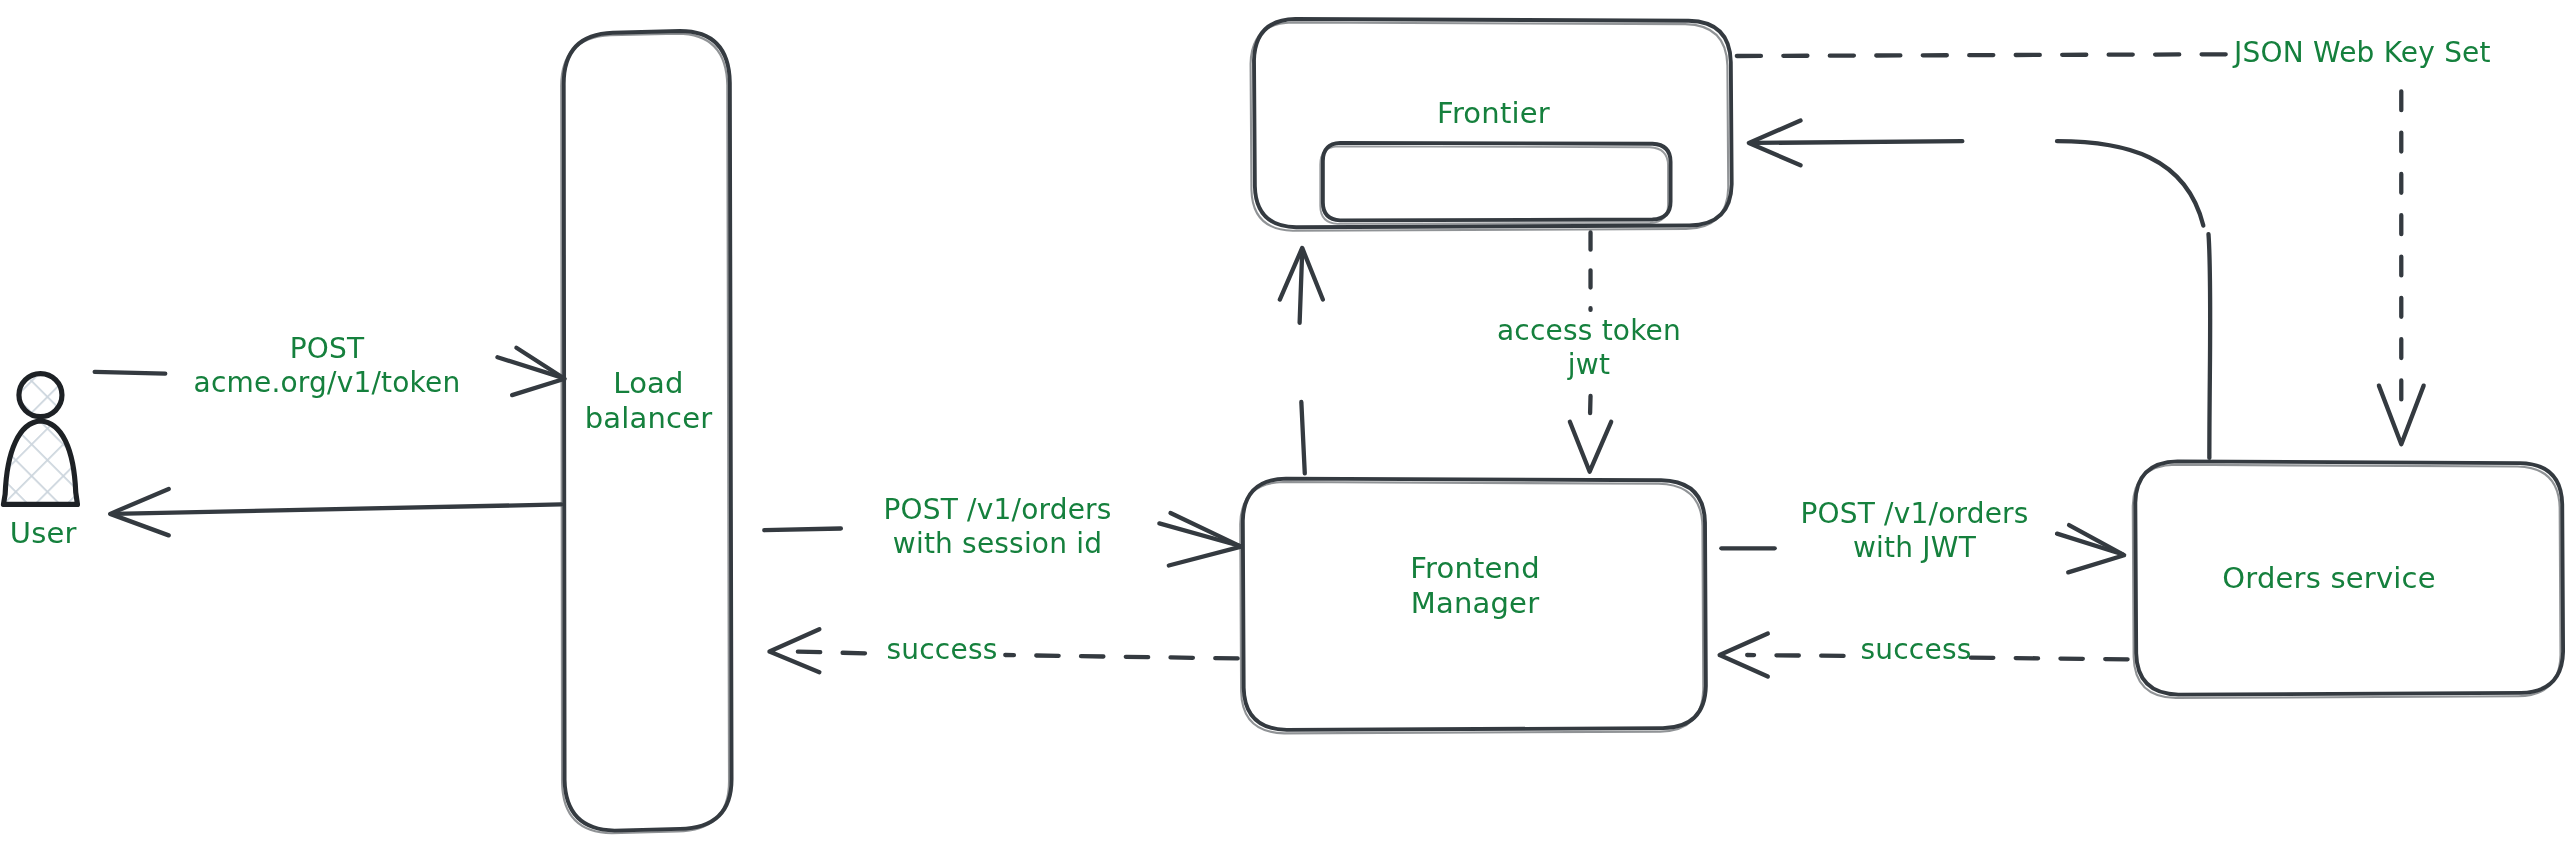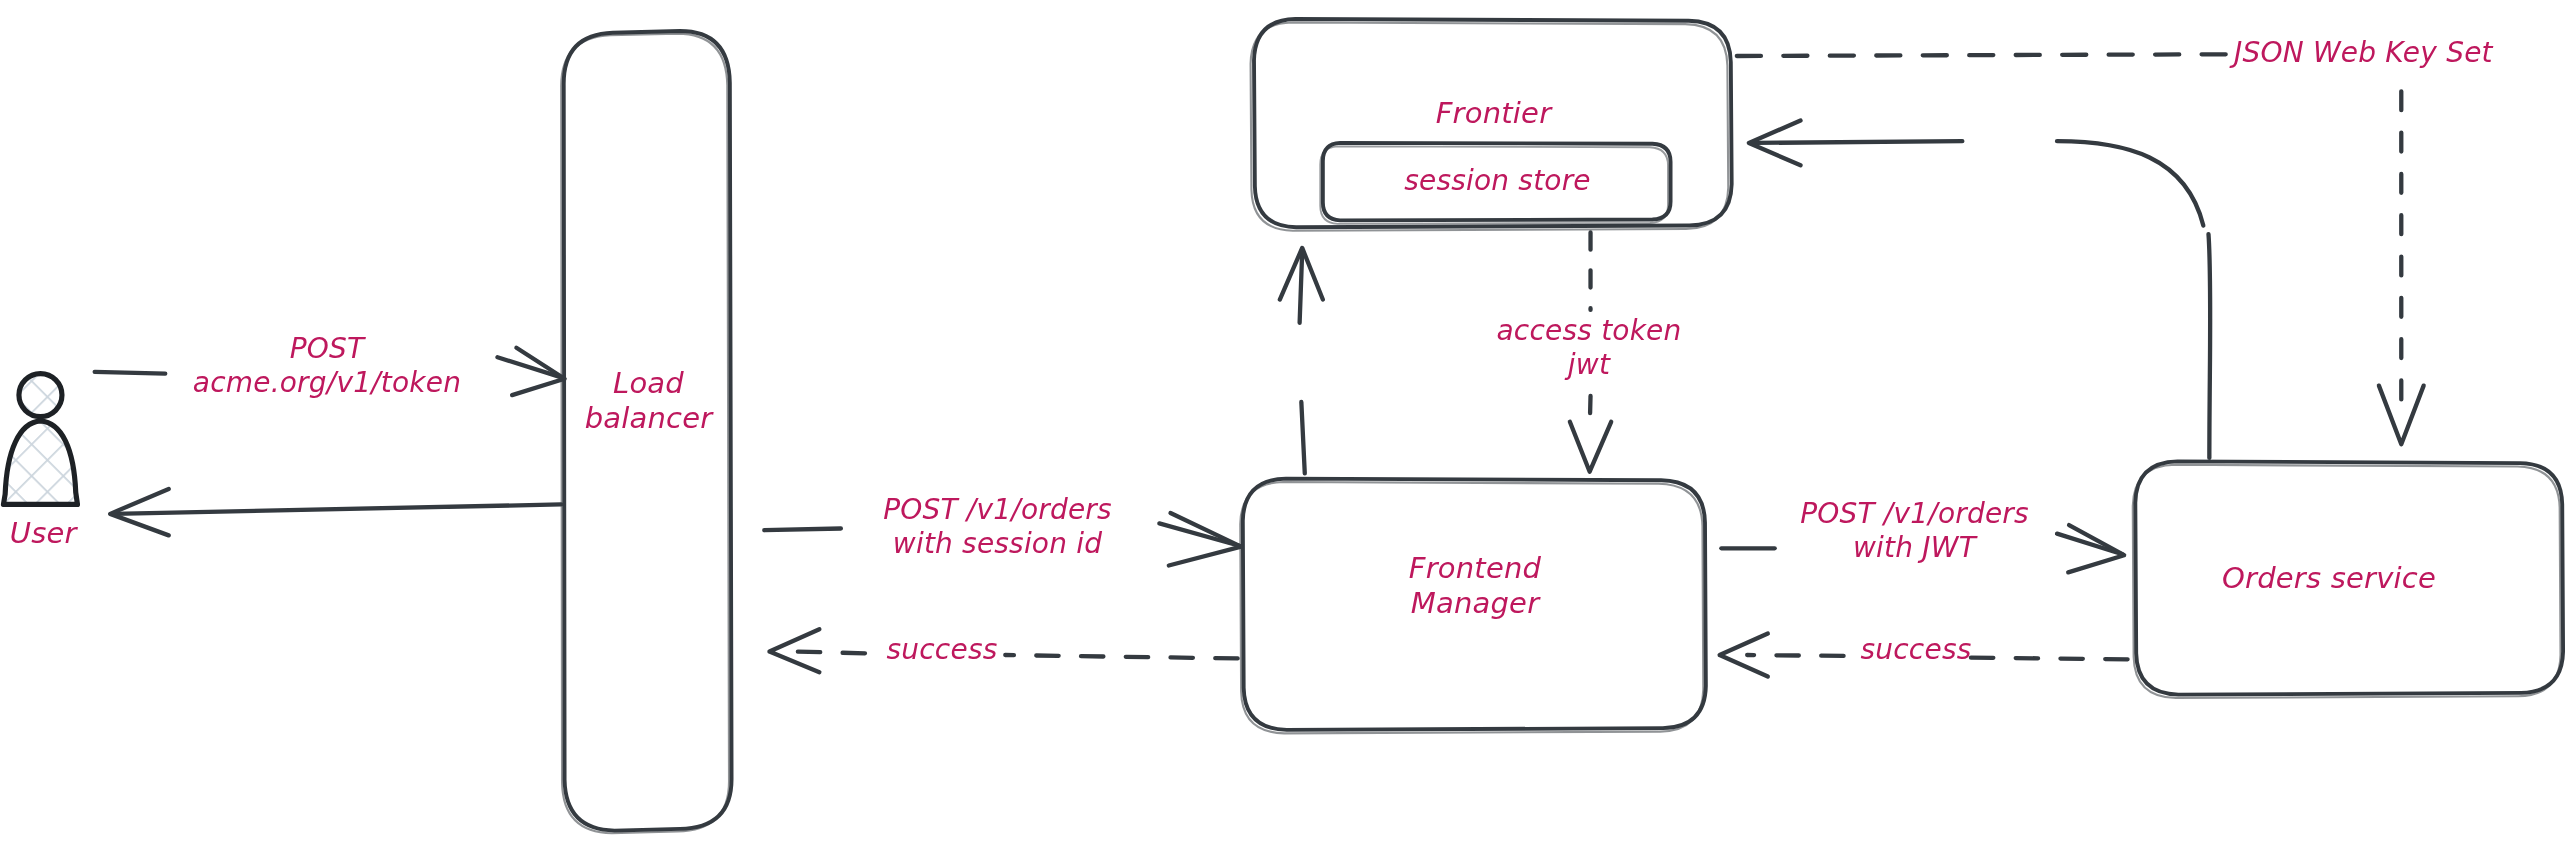--- a/index.html
+++ b/index.html
@@ -5,28 +5,27 @@
 <style>
   html,body{margin:0;padding:0;background:#ffffff;}
   body{
     font-family:"DejaVu Sans", sans-serif;
     width:2576px;height:847px;overflow:hidden;
   }
   #stage{position:relative;width:2576px;height:847px;background:#ffffff;}
   svg.layer{position:absolute;left:0;top:0;width:2576px;height:847px;}
   .lbl{
     position:absolute;
-    color:#be185d;
+    color:#15803d;
     font-family:"DejaVu Sans", sans-serif;
     line-height:1.20;
     text-align:center;
     white-space:pre-line;
     letter-spacing:0.2px;
     user-select:none;
-    font-style:italic;
   }
   .node-label{font-size:29px;}
   .edge-label{font-size:28px;}
   .actor-label{font-size:29px;}
   .inner-label{font-size:28px;}
 </style>
 </head>
 <body>
 
 <div id="stage">
@@ -135,21 +134,20 @@
     </g>
   </svg>
 
   <div class="lbl actor-label" style="left:-4.3px;top:516px;width:95px;">User</div>
 
   <div class="lbl node-label" style="left:564px;top:366px;width:169px;">Load
 balancer</div>
 
   <div class="lbl node-label" style="left:1254px;top:96px;width:479px;">Frontier</div>
 
-  <div class="lbl inner-label" style="left:1323px;top:164px;width:349px;">session store</div>
 
   <div class="lbl node-label" style="left:1244px;top:551px;width:462px;">Frontend
 Manager</div>
 
   <div class="lbl node-label" style="left:2135px;top:561px;width:388px;">Orders service</div>
 
   <div class="lbl edge-label" style="left:155px;top:332px;width:344px;">POST
 acme.org/v1/token</div>
 
   <div class="lbl edge-label" style="left:833px;top:493px;width:329px;">POST /v1/orders

